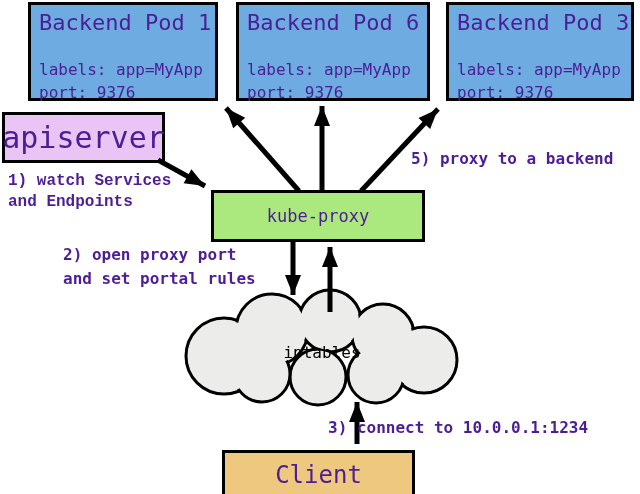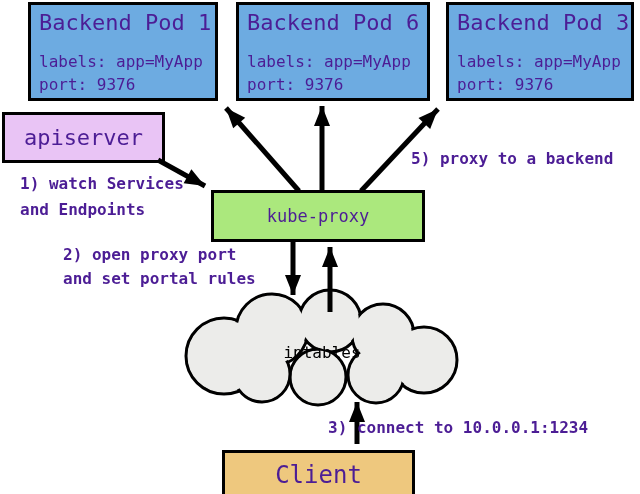--- a/index.html
+++ b/index.html
@@ -4,23 +4,23 @@
 <style>
   html,body{margin:0;padding:0;background:#fff;}
   .stage{
     position:relative;width:640px;height:494px;background:#fff;overflow:hidden;
     font-family:"DejaVu Sans Mono","Liberation Mono",monospace;color:#4c1d95;
   }
   .box{position:absolute;box-sizing:border-box;border:3px solid #000;z-index:1;}
   .pod{background:var(--pod_blue);padding:3px 8px;}
   .pod-title{font-size:22px;line-height:30px;white-space:nowrap;}
   .pod-line{font-size:16px;line-height:23px;white-space:nowrap;}
-  .pod-line.first{margin-top:12px;}
+  .pod-line.first{margin-top:20px;}
   .center-label{display:flex;align-items:center;justify-content:center;}
-  .apiserver{background:var(--apiserver_pink);font-size:22px;}
+  .apiserver{background:var(--apiserver_pink);font-size:30px;}
   .kubeproxy{background:var(--kube_green);font-size:17px;}
   .client{background:var(--client_tan);font-size:24px;}
   .step{
     position:absolute;z-index:3;font-weight:bold;font-size:16px;line-height:24px;
     white-space:pre-line;
   }
   svg.overlay{position:absolute;left:0;top:0;z-index:2;pointer-events:none;}
   .iptables-text{font-size:16px;font-family:"DejaVu Sans Mono","Liberation Mono",monospace;}
 </style>
 </head>
@@ -49,21 +49,21 @@
   </div>
 
   <div class="box kubeproxy center-label" style="left:211px;top:190px;width:214px;height:52px;">
     <span>kube-proxy</span>
   </div>
 
   <div class="box client center-label" style="left:222px;top:450px;width:193px;height:50px;">
     <span>Client</span>
   </div>
 
-  <div class="step" style="left:20px;top:171px;line-height:26px;">1) watch Services
+  <div class="step" style="left:8px;top:171px;line-height:21px;font-family:Liberation Mono, monospace;">1) watch Services
 and Endpoints</div>
   <div class="step" style="left:63px;top:243px;">2) open proxy port
 and set portal rules</div>
   <div class="step" style="left:328px;top:416px;">3) connect to 10.0.0.1:1234</div>
   <div class="step" style="left:411px;top:147px;">5) proxy to a backend</div>
 
   <svg class="overlay" width="640" height="494" viewBox="0 0 640 494">
     <defs>
       <marker id="ah" markerUnits="userSpaceOnUse" markerWidth="24" markerHeight="20" refX="21" refY="10" orient="auto">
         <path d="M1,2 L21,10 L1,18 Z" fill="#000"></path>

